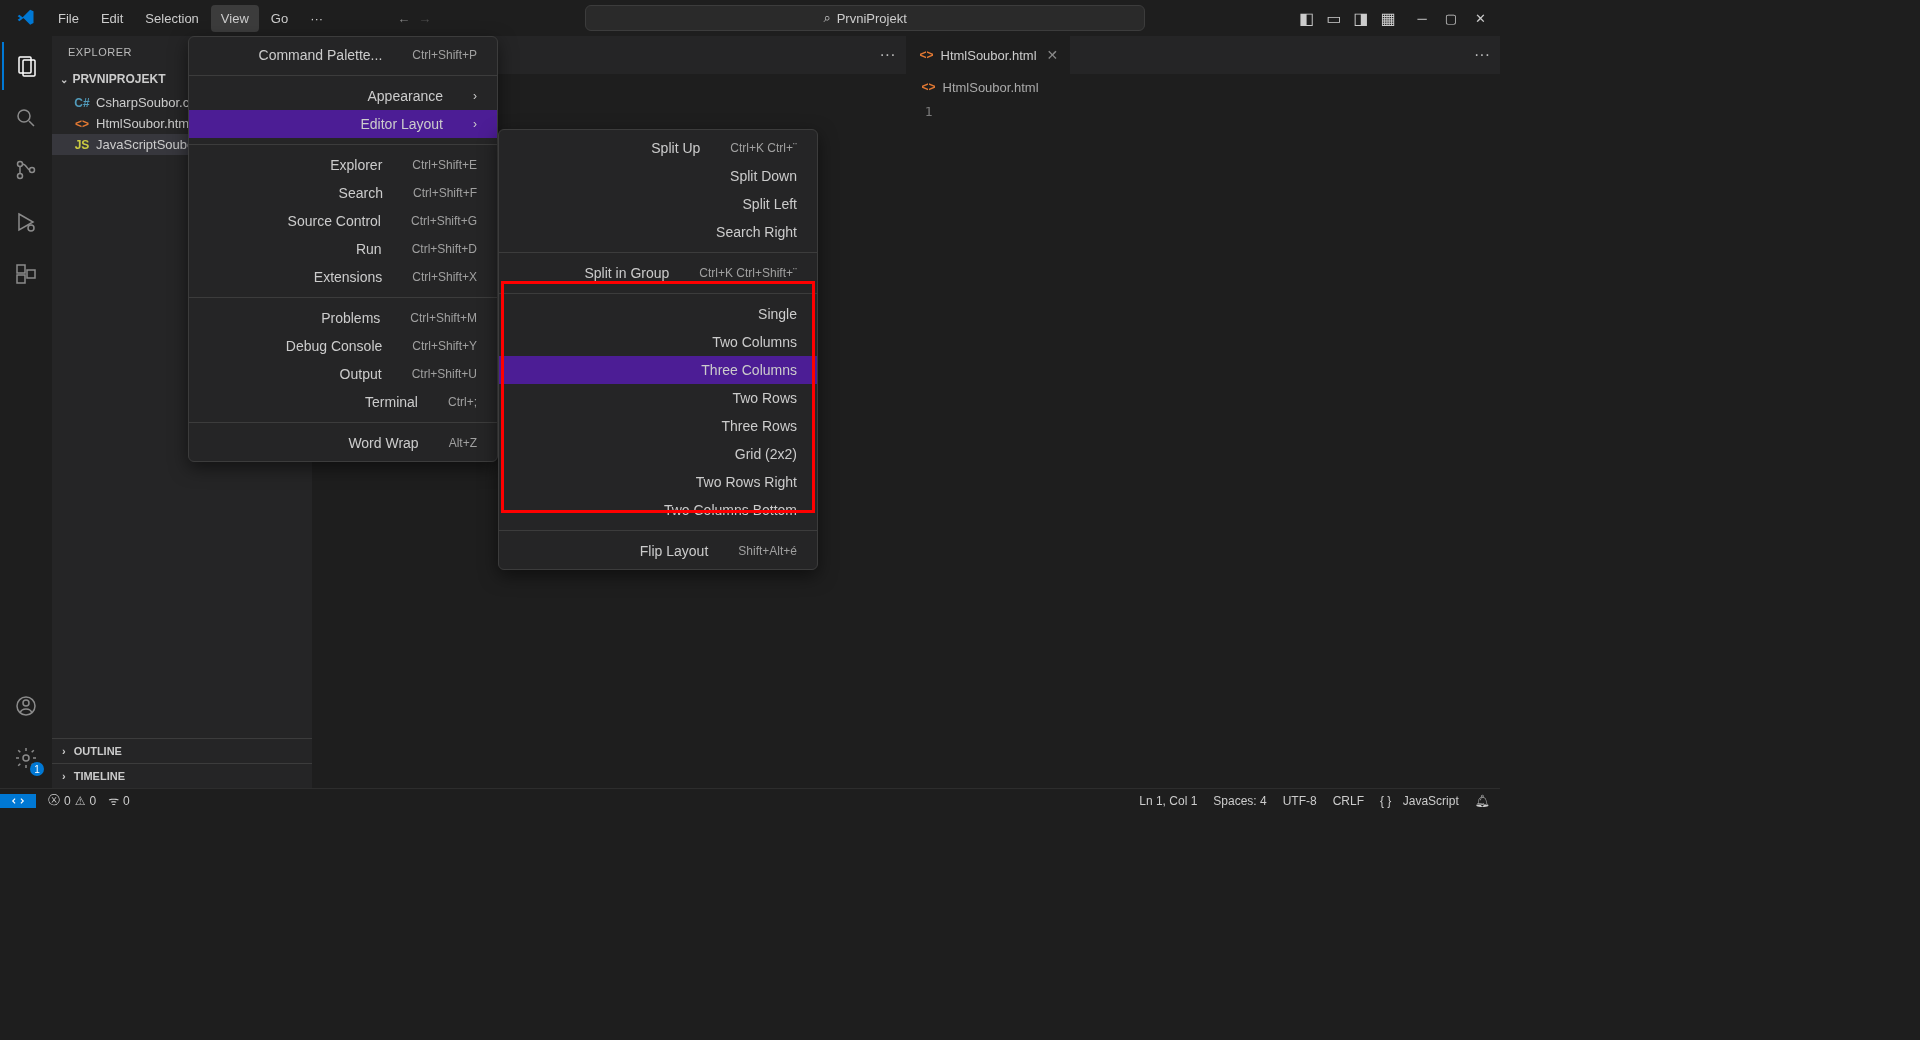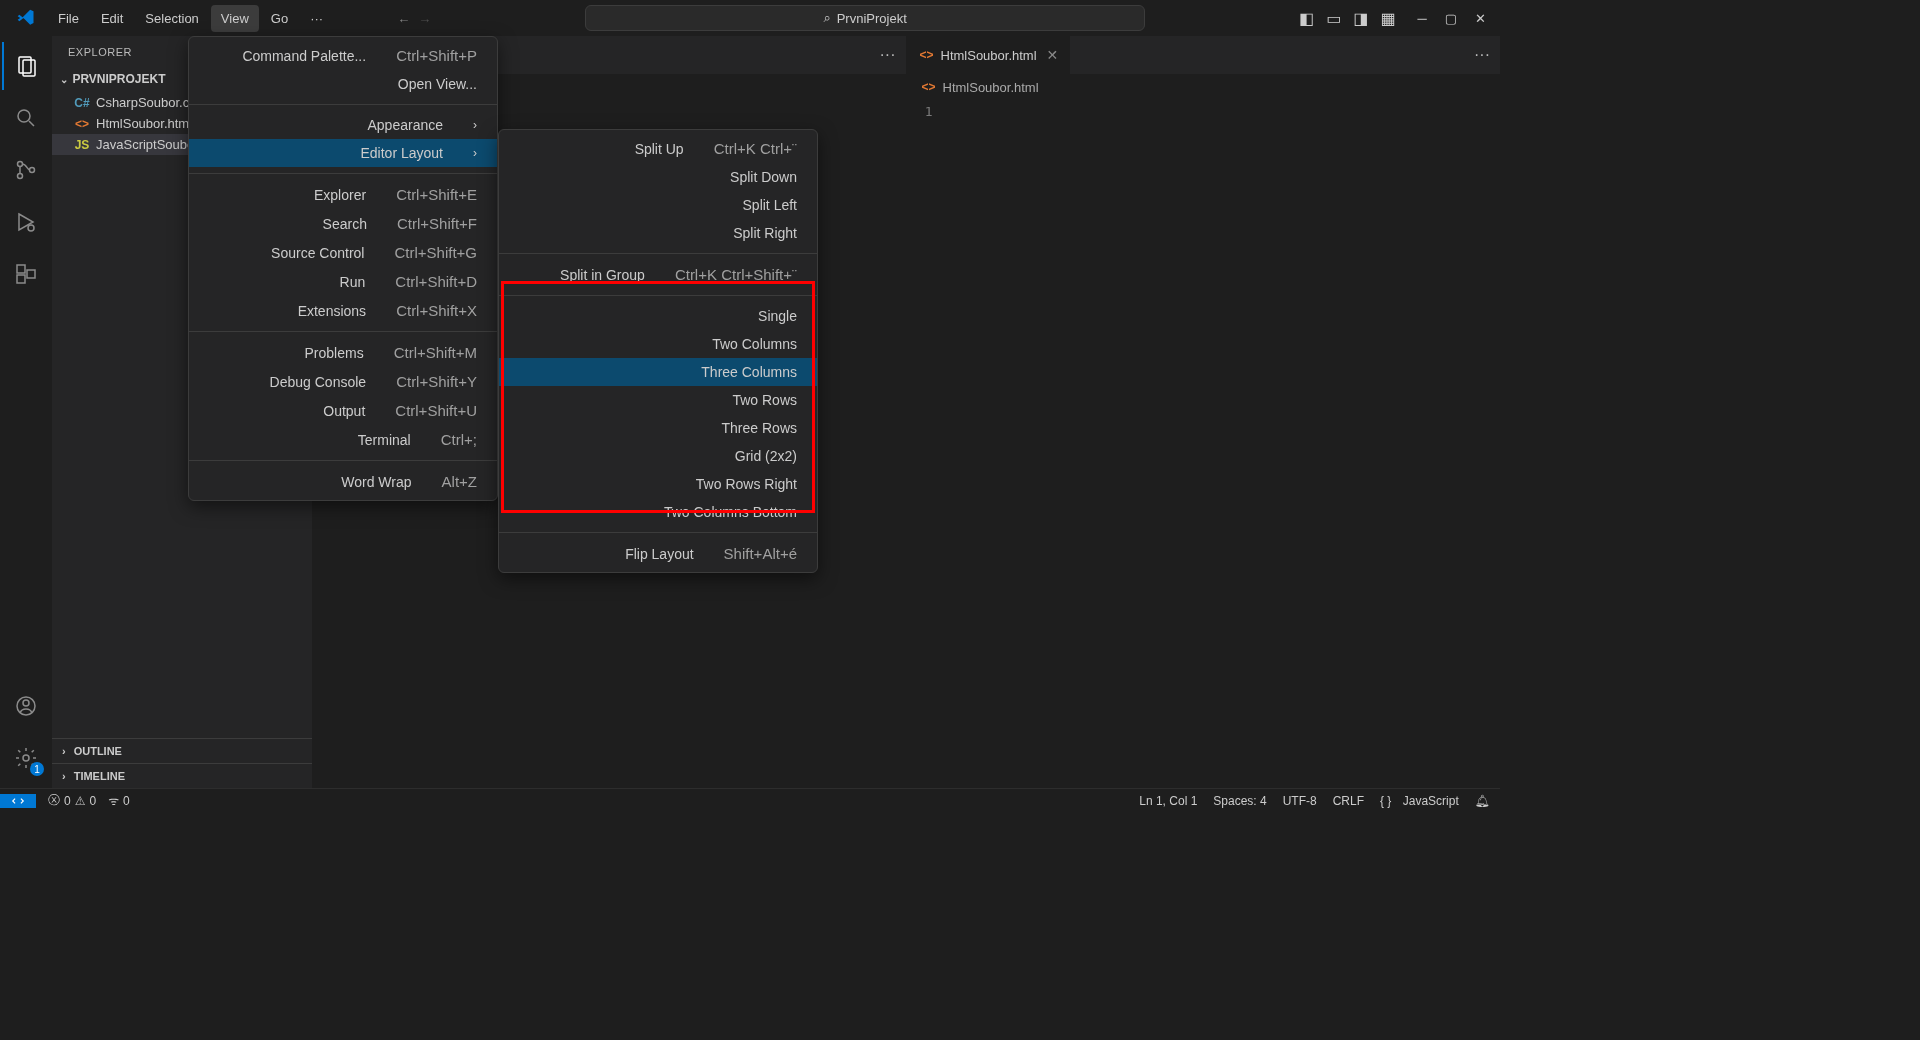--- a/index.html
+++ b/index.html
@@ -199,23 +199,23 @@
 }
 .ctx-item {
   padding: 6px 20px;
   display: flex;
   justify-content: flex-end;
   align-items: center;
   gap: 30px;
   cursor: pointer;
   white-space: nowrap;
 }
-.ctx-item.highlighted { background: #0c4a6e; color: #ffffff; }
+.ctx-item.highlighted { background: #4c1d95; color: #ffffff; }
 .ctx-label { color: #cccccc; }
-.ctx-shortcut { color: #a0a0a0; font-size: 15px; }
+.ctx-shortcut { color: #a0a0a0; font-size: 12px; }
 .ctx-chevron { color: #cccccc; font-size: 12px; }
 .ctx-sep { height: 1px; background: #3c3c3c; margin: 6px 0; }
 
 .submenu-highlight-box {
   position: absolute;
   border: 3px solid #f00;
   pointer-events: none;
   z-index: 200;
 }
 
@@ -425,23 +425,20 @@
       <span>🔔︎</span>
     </div>
   </div>
 </div>
 
 <div class="context-menu" id="view-menu" style="left:188px; top:36px; width:310px;">
     <div class="ctx-item">
       <span class="ctx-label">Command Palette...</span>
       <span class="ctx-shortcut">Ctrl+Shift+P</span>
     </div>
-    <div class="ctx-item">
-      <span class="ctx-label">Open View...</span>
-    </div>
     <div class="ctx-sep"></div>
     <div class="ctx-item">
       <span class="ctx-label">Appearance</span>
       <span class="ctx-chevron">›</span>
     </div>
     <div class="ctx-item highlighted">
       <span class="ctx-label">Editor Layout</span>
       <span class="ctx-chevron">›</span>
     </div>
     <div class="ctx-sep"></div>
@@ -494,21 +491,21 @@
       <span class="ctx-label">Split Up</span>
       <span class="ctx-shortcut">Ctrl+K Ctrl+¨</span>
     </div>
     <div class="ctx-item">
       <span class="ctx-label">Split Down</span>
     </div>
     <div class="ctx-item">
       <span class="ctx-label">Split Left</span>
     </div>
     <div class="ctx-item">
-      <span class="ctx-label">Split Right</span>
+      <span class="ctx-label">Search Right</span>
     </div>
     <div class="ctx-sep"></div>
     <div class="ctx-item">
       <span class="ctx-label">Split in Group</span>
       <span class="ctx-shortcut">Ctrl+K Ctrl+Shift+¨</span>
     </div>
     <div class="ctx-sep"></div>
     <div class="ctx-item">
       <span class="ctx-label">Single</span>
     </div>

